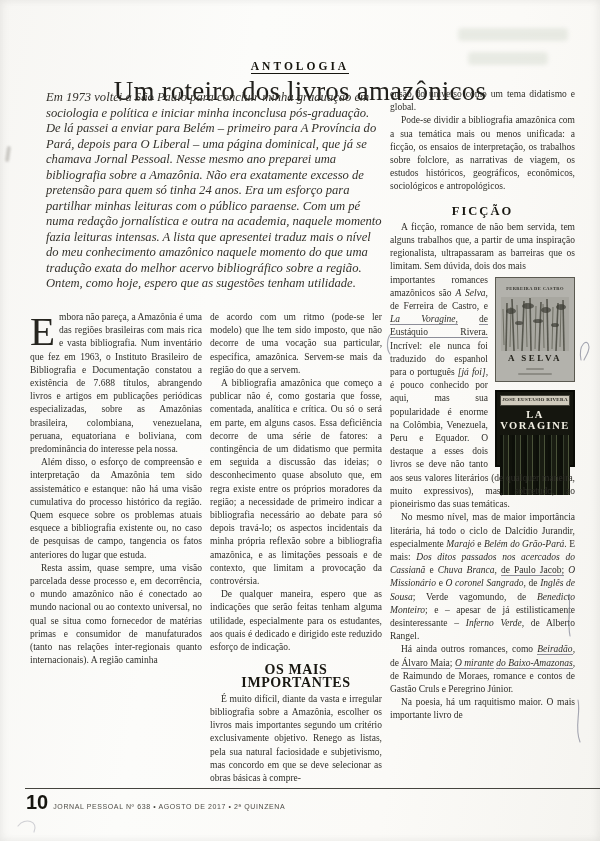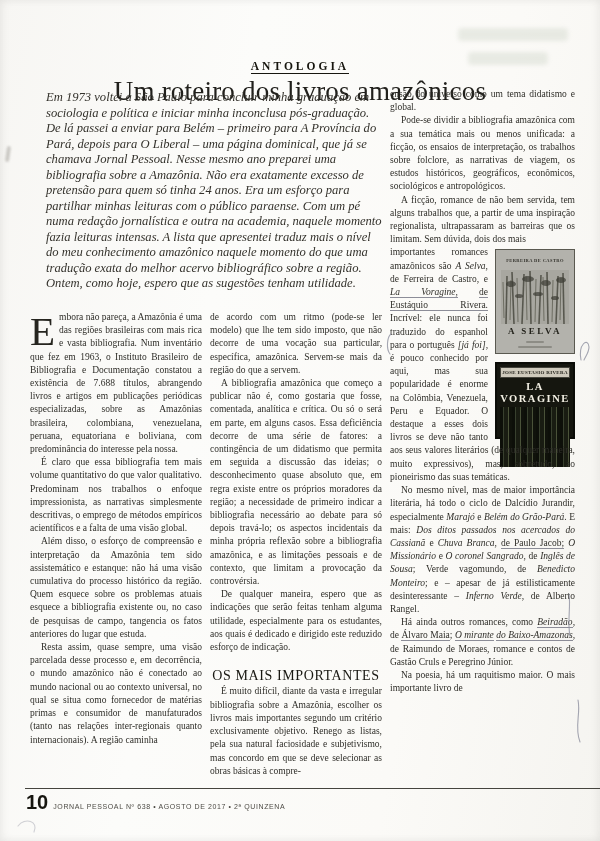--- a/index.html
+++ b/index.html
@@ -25,21 +25,21 @@
   .intro{position:absolute;left:46px;top:90px;width:337px;
     font-style:italic;font-size:12.6px;line-height:15.5px;color:#34322c;text-align:left;}
   
   .col{position:absolute;text-align:justify;font-size:9.5px;line-height:13.2px;color:#2e2d28;}
   .col p{margin:0;text-indent:11px;}
   .col p.noindent{text-indent:0;}
   .col1{left:30px;top:311px;width:172px;}
   .col2{left:210px;top:311px;width:172px;}
   .col3{left:390px;top:88px;width:185px;}
   .dropcap{float:left;font-size:41px;line-height:34px;padding:3px 4px 0 0;color:#26251f;}
-  .subhead{margin:15px 0 3px;font-size:14px;font-weight:normal;letter-spacing:.6px;
+  .subhead{margin:9px 0 3px;font-size:14px;font-weight:bold;letter-spacing:.6px;
     text-align:center;color:#191812;}
   .ficcao{margin:11px 0 3px;font-size:12.5px;font-weight:bold;letter-spacing:2px;
     text-align:center;color:#191812;}
   
   .pen{border-bottom:1.2px solid rgba(112,114,128,.8);}
   .pen-overlay{position:absolute;left:0;top:0;pointer-events:none;}
   
   .covers{float:right;width:80px;margin:3px 0 4px 7px;}
   .cover{box-sizing:border-box;}
   .selva{width:80px;height:105px;background:#b3b2ac;border:1px solid #5a5950;
@@ -77,36 +77,36 @@
 
   <div class="kicker-wrap">
     <span class="kicker">ANTOLOGIA</span>
   </div>
   <div class="title">Um roteiro dos livros amazônicos</div>
 
   <div class="intro">Em 1973 voltei a São Paulo para concluir minha graduação em sociologia e política e iniciar minha inconclusa pós-graduação. De lá passei a enviar para Belém – primeiro para A Província do Pará, depois para O Liberal – uma página dominical, que já se chamava Jornal Pessoal. Nesse mesmo ano preparei uma bibliografia sobre a Amazônia. Não era exatamente excesso de pretensão para quem só tinha 24 anos. Era um esforço para partilhar minhas leituras com o público paraense. Com um pé numa redação jornalística e outra na academia, naquele momento fazia leituras intensas. A lista que apresentei traduz mais o nível do meu conhecimento amazônico naquele momento do que uma tradução exata do melhor acervo bibliográfico sobre a região. Ontem, como hoje, espero que as sugestões tenham utilidade.</div>
 
   <div class="col col1">
     <p class="noindent"><span class="dropcap">E</span><span>mbora não pareça, a Amazônia é uma das regiões brasileiras com mais rica e vasta bibliografia. Num inventário que fez em 1963, o Instituto Brasileiro de Bibliografia e Documentação constatou a existência de 7.688 títulos, abrangendo livros e artigos em publicações periódicas especializadas, sobre as Amazônias brasileira, colombiana, venezuelana, peruana, equatoriana e boliviana, com predominância do interesse pela nossa.</span></p>
-    <p>É claro que essa bibliografia tem mais volume quantitativo do que valor qualitativo. Predominam nos trabalhos o enfoque impressionista, as narrativas simplesmente descritivas, o emprego de métodos empíricos acientíficos e a falta de uma visão global.</p>
     <p>Além disso, o esforço de compreensão e interpretação da Amazônia tem sido assistemático e estanque: não há uma visão cumulativa do processo histórico da região. Quem esquece sobre os problemas atuais esquece a bibliografia existente ou, no caso de pesquisas de campo, tangencia os fatos anteriores do lugar que estuda.</p>
     <p>Resta assim, quase sempre, uma visão parcelada desse processo e, em decorrência, o mundo amazônico não é conectado ao mundo nacional ou ao contexto universal, no qual se situa como fornecedor de matérias primas e consumidor de manufaturados (tanto nas relações inter-regionais quanto internacionais). A região caminha</p>
   </div>
 
   <div class="col col2">
     <p class="noindent">de acordo com um ritmo (pode-se ler modelo) que lhe tem sido imposto, que não decorre de uma vocação sua particular, específica, amazônica. Servem-se mais da região do que a servem.</p>
     <p>A bibliografia amazônica que começo a publicar não é, como gostaria que fosse, comentada, analítica e crítica. Ou só o será em parte, em alguns casos. Essa deficiência decorre de uma série de fatores: a contingência de um didatismo que permita em seguida a discussão das ideias; o desconhecimento quase absoluto que, em regra existe entre os próprios moradores da região; a necessidade de primeiro indicar a bibliografia necessário ao debate para só depois travá-lo; os aspectos incidentais da minha própria reflexão sobre a bibliografia amazônica, e as limitações pessoais e de contexto, que limitam a provocação da controvérsia.</p>
     <p>De qualquer maneira, espero que as indicações que serão feitas tenham alguma utilidade, especialmente para os estudantes, aos quais é dedicado e dirigido este reduzido esforço de indicação.</p>
     <h3 class="subhead">OS MAIS IMPORTANTES</h3>
     <p>É muito difícil, diante da vasta e irregular bibliografia sobre a Amazônia, escolher os livros mais importantes segundo um critério exclusivamente objetivo. Renego as listas, pela sua natural faciosidade e subjetivismo, mas concordo em que se deve selecionar as obras básicas à compre-</p>
   </div>
 
   <div class="col col3">
     <p class="noindent">ensão do universo como um tema didatismo e global.</p>
     <p>Pode-se dividir a bibliografia amazônica com a sua temática mais ou menos unificada: a ficção, os ensaios de interpretação, os trabalhos sobre folclore, as narrativas de viagem, os estudos históricos, geográficos, econômicos, sociológicos e antropológicos.</p>
+    <h3 class="ficcao">FICÇÃO</h3>
     <p>A ficção, romance de não bem servida, tem alguns trabalhos que, a partir de uma inspiração regionalista, ultrapassaram as barreiras que os limitam. Sem dúvida, dois dos mais</p>
 
     <div class="covers">
       <div class="cover selva">
         <div class="selva-author">FERREIRA DE CASTRO</div>
         <svg class="selva-art" width="68" height="54" viewBox="0 0 68 54">
           <rect x="0" y="0" width="68" height="54" fill="#a8a7a0"></rect>
           <g stroke="#4a4a40" stroke-width="1.6" opacity=".85">
             <path d="M5,54 L6,6"></path>
               <path d="M13,54 L11,2"></path>

